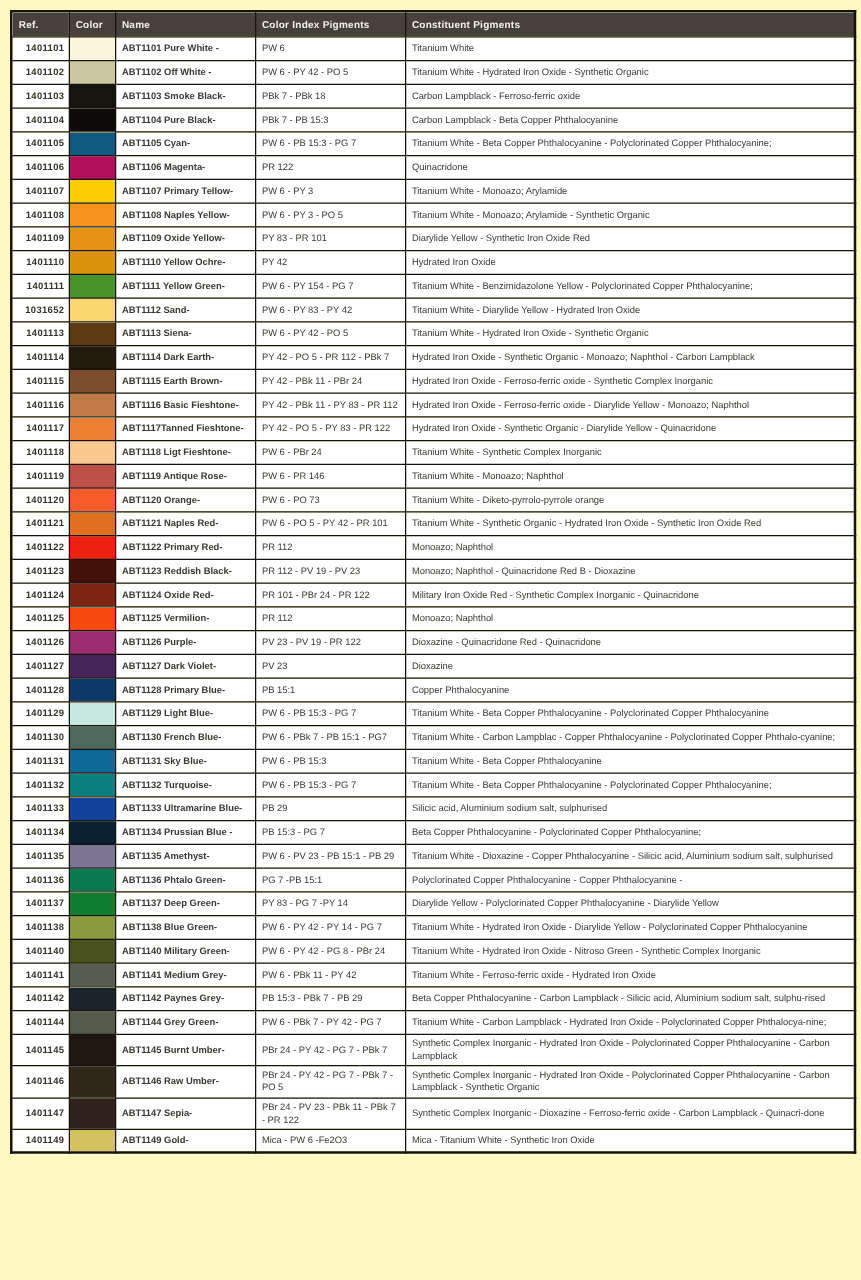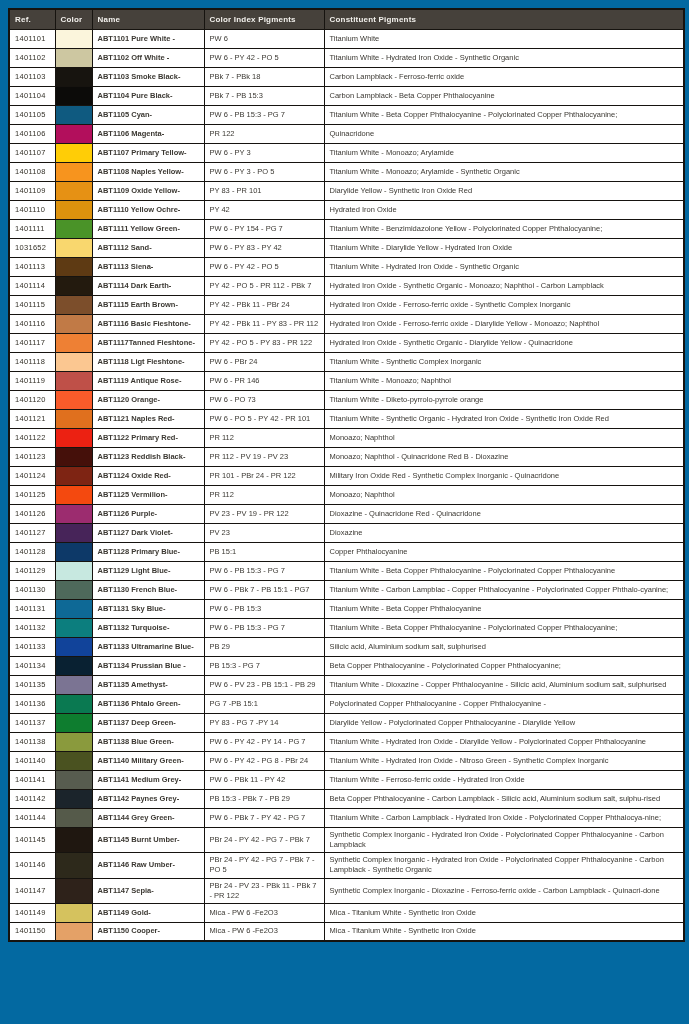--- a/index.html
+++ b/index.html
@@ -3,21 +3,21 @@
 <meta charset="utf-8">
 <style>
   :root{
     --header-bg:#46413B;
     --header-text:#F2F0EC;
     --border:#16130F;
     --cell-text:#3B3832;
   }
   html,body{margin:0;padding:0;background:#ffffff;}
   body{font-family:"Liberation Sans", sans-serif;}
-  .page{width:689px;height:1024px;box-sizing:border-box;padding:8px 6px 8px 8px;background:#0369a1;}
+  .page{width:689px;height:1024px;box-sizing:border-box;padding:8px 6px 8px 8px;background:#fef9c3;}
   table.pigment-table{
     border-collapse:collapse;
     table-layout:fixed;
     width:677px;
     border:2px solid var(--border);
   }
   .pigment-table th, .pigment-table td{
     border:1.5px solid var(--border);
     vertical-align:middle;
     overflow:hidden;
@@ -32,21 +32,21 @@
     letter-spacing:.2px;
   }
   .pigment-table td{
     font-size:7.5px;
     line-height:1.35;
     color:var(--cell-text);
     padding:2px 3px 2px 5px;
     background:#fff;
   }
   .pigment-table tr{height:19px;}
-  td.ref{letter-spacing:.3px;font-weight:400;color:#343128;}
+  td.ref{letter-spacing:.3px;font-weight:700;color:#343128;text-align:right;}
   td.swatch{padding:0;}
   td.name{font-weight:700;margin-left:16px;}
   col.c-ref{width:46px;}
   col.c-color{width:37px;}
   col.c-name{width:112px;}
   col.c-ci{width:120px;}
   col.c-cp{width:auto;}
 </style>
 </head>
 <body>
@@ -434,22 +434,15 @@
 
 
   <tr>
     <td class="ref">1401149</td>
     <td class="swatch" style="background-color: rgb(213, 194, 94);"></td>
     <td class="name">ABT1149 Gold-</td>
     <td class="ci">Mica - PW 6 -Fe2O3</td>
     <td class="cp">Mica - Titanium White - Synthetic Iron Oxide</td>
   </tr>
 
-  <tr>
-    <td class="ref">1401150</td>
-    <td class="swatch" style="background-color: rgb(228, 161, 103);"></td>
-    <td class="name">ABT1150 Cooper-</td>
-    <td class="ci">Mica - PW 6 -Fe2O3</td>
-    <td class="cp">Mica - Titanium White - Synthetic Iron Oxide</td>
-  </tr>
 </tbody>
   </table>
 </div>
 
 </body></html>

